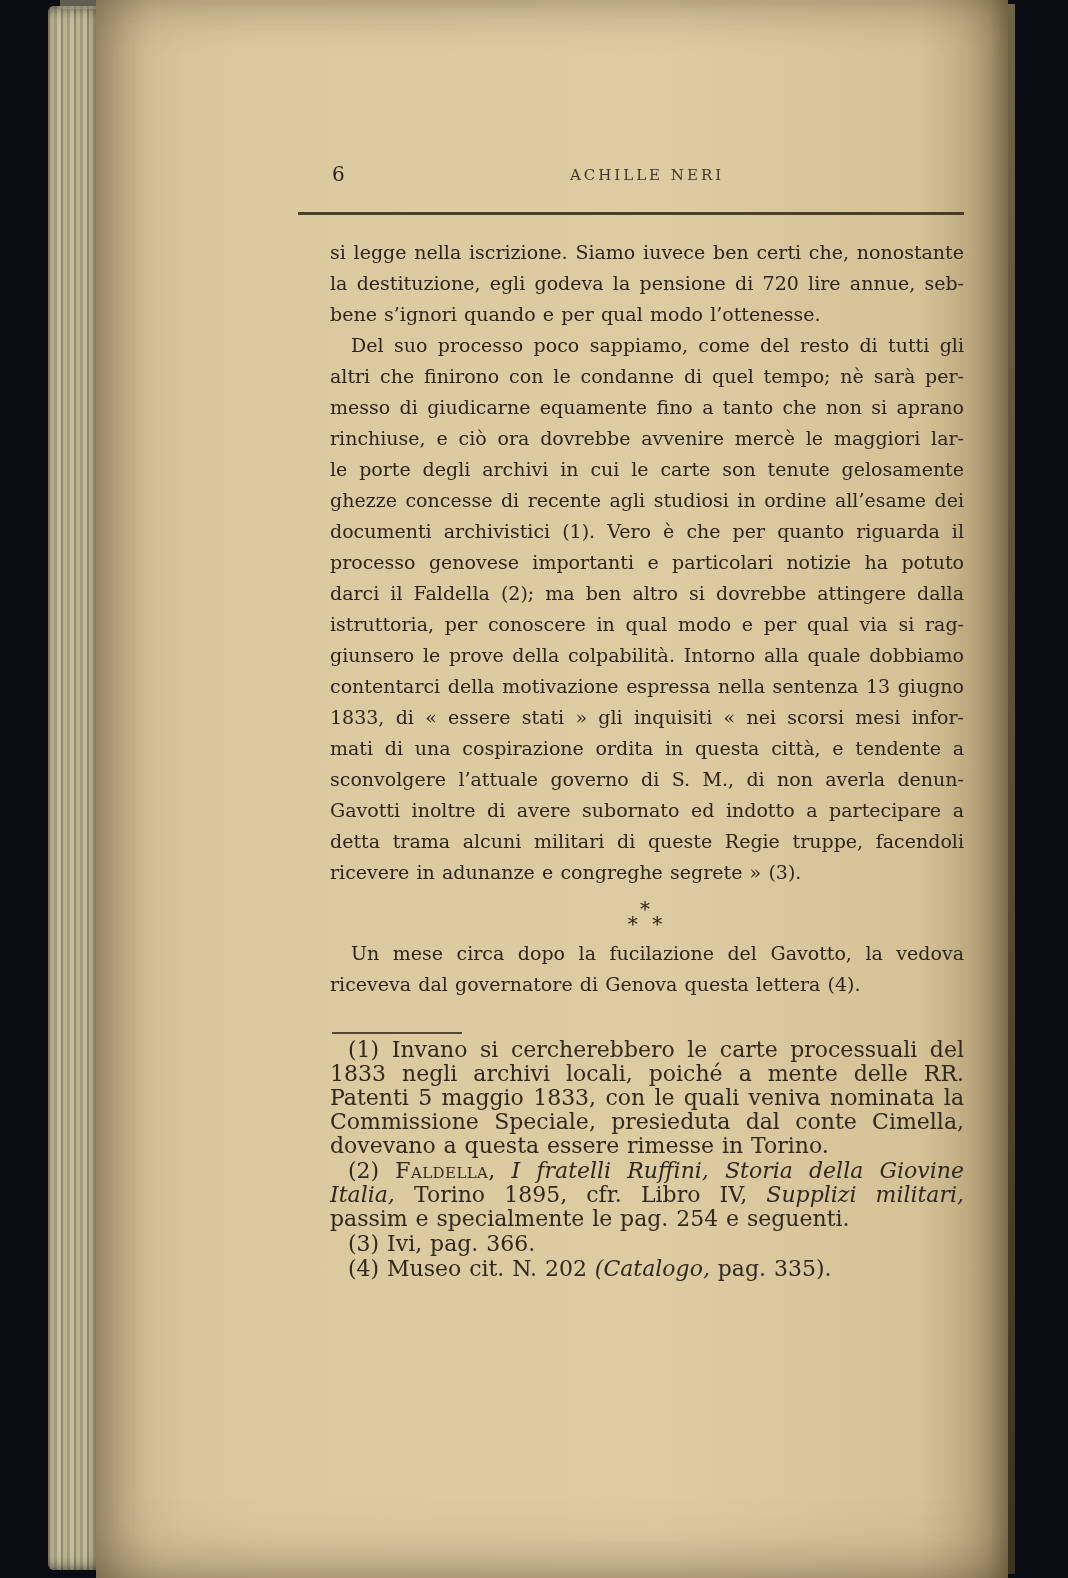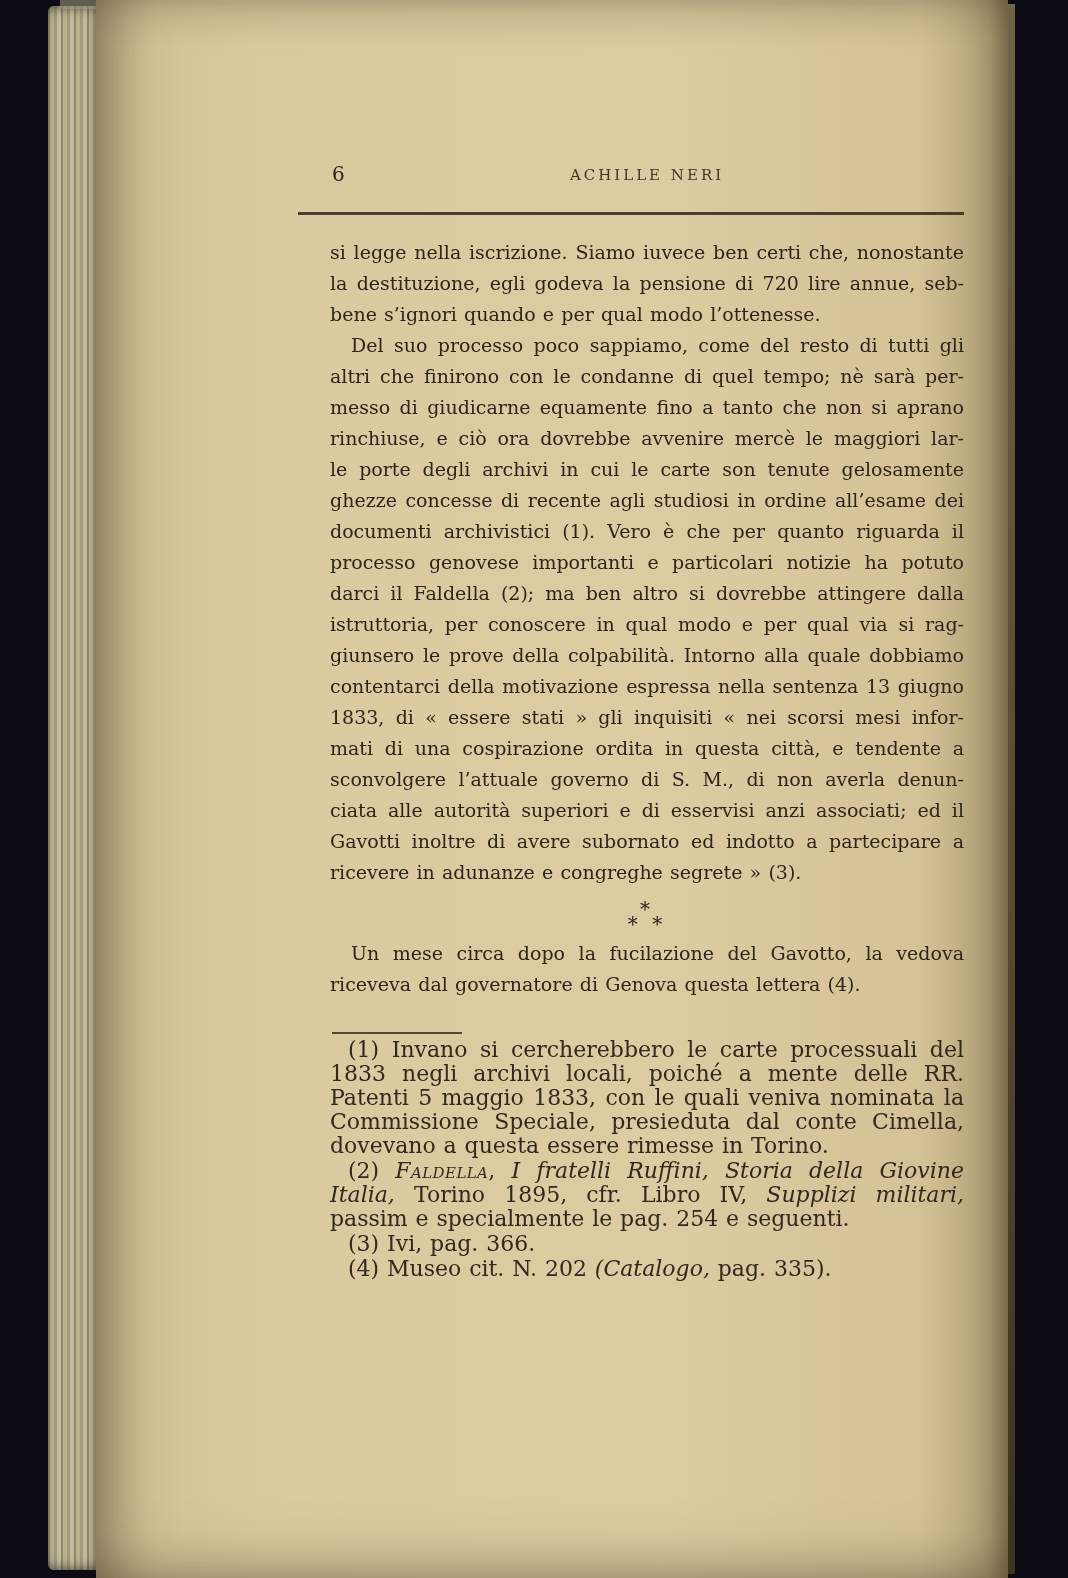--- a/index.html
+++ b/index.html
@@ -47,21 +47,21 @@
   .para .text-line{text-align:justify;text-align-last:justify;
     word-spacing:.06em;}
   .para .text-line:last-child{text-align-last:left;}
   .para.indent .text-line:first-child{text-indent:21px;}
   .asterism{margin:14px 0 6px;text-align:center;font-size:20px;line-height:15px;letter-spacing:4px;}
   .para.p3{margin-top:0;}
   .fn-rule{margin-top:32px;margin-left:2px;width:130px;height:2px;background:#3c3022;opacity:.85;}
   .footnotes{margin-top:4px;font-size:22px;line-height:24px;color:#32281d;}
   .footnote{margin:0 0 1px 0;text-align:justify;text-indent:18px;word-spacing:.04em;}
   .footnote .it{font-style:italic;}
-  .footnote .sc{font-variant:small-caps;letter-spacing:.4px;font-style:italic;}
+  .footnote .sc{font-variant:small-caps;letter-spacing:.4px;}
 </style>
 </head>
 <body>
 
 <div class="scan">
   <div class="page-stack"></div>
   <div class="top-edge"></div>
 
   <div class="page">
     <div class="text-col">
@@ -89,22 +89,22 @@
             <div class="text-line">ghezze concesse di recente agli studiosi in ordine all’esame dei</div>
             <div class="text-line">documenti archivistici (1). Vero è che per quanto riguarda il</div>
             <div class="text-line">processo genovese importanti e particolari notizie ha potuto</div>
             <div class="text-line">darci il Faldella (2); ma ben altro si dovrebbe attingere dalla</div>
             <div class="text-line">istruttoria, per conoscere in qual modo e per qual via si rag-</div>
             <div class="text-line">giunsero le prove della colpabilità. Intorno alla quale dobbiamo</div>
             <div class="text-line">contentarci della motivazione espressa nella sentenza 13 giugno</div>
             <div class="text-line">1833, di « essere stati » gli inquisiti « nei scorsi mesi infor-</div>
             <div class="text-line">mati di una cospirazione ordita in questa città, e tendente a</div>
             <div class="text-line">sconvolgere l’attuale governo di S. M., di non averla denun-</div>
-            <div class="text-line">ciata alle autorità superiori e di esservisi anzi associati; ed il</div>
             <div class="text-line">Gavotti inoltre di avere subornato ed indotto a partecipare a</div>
+            <div class="text-line">detta trama alcuni militari di queste Regie truppe, facendoli</div>
             <div class="text-line">ricevere in adunanze e congreghe segrete » (3).</div>
           </div>
 
         <div class="asterism">
           <div>*</div>
           <div>* *</div>
         </div>
 
         <div class="para indent p3">
             <div class="text-line">Un mese circa dopo la fucilazione del Gavotto, la vedova</div>

